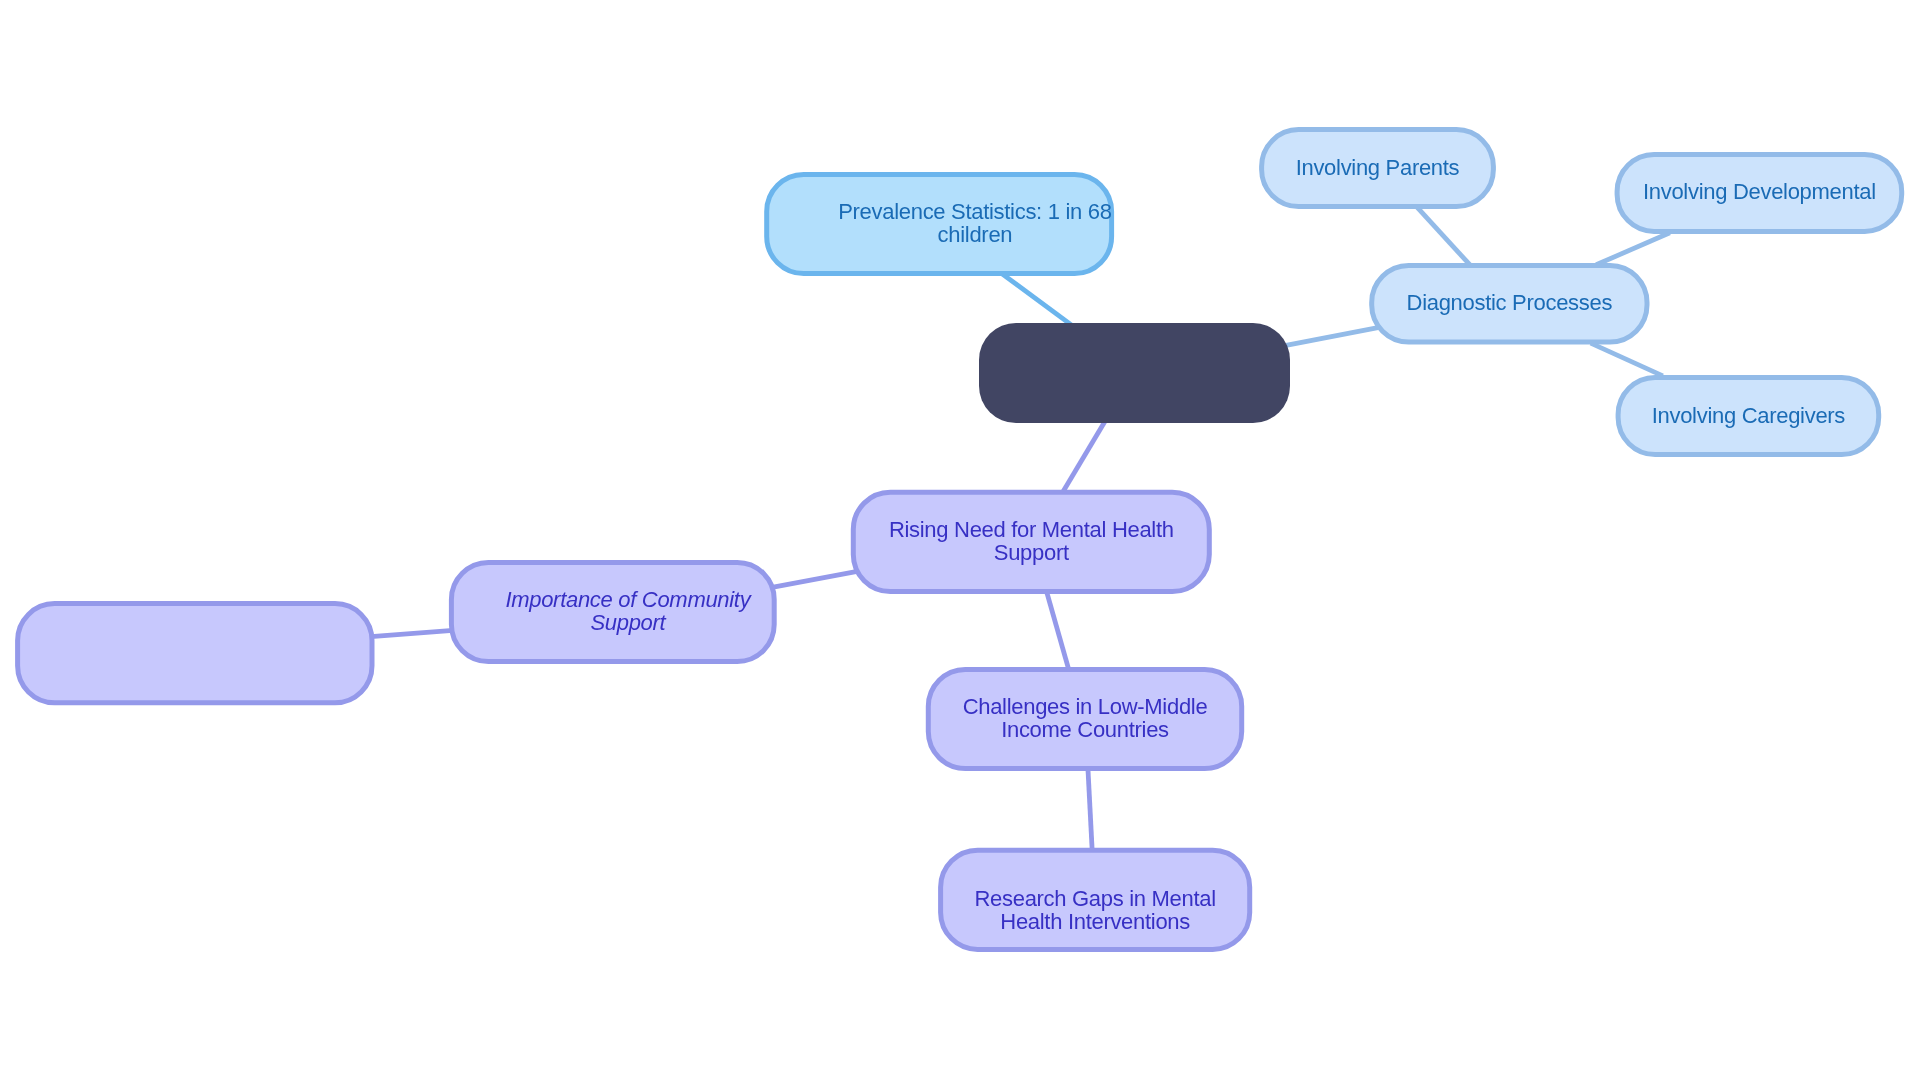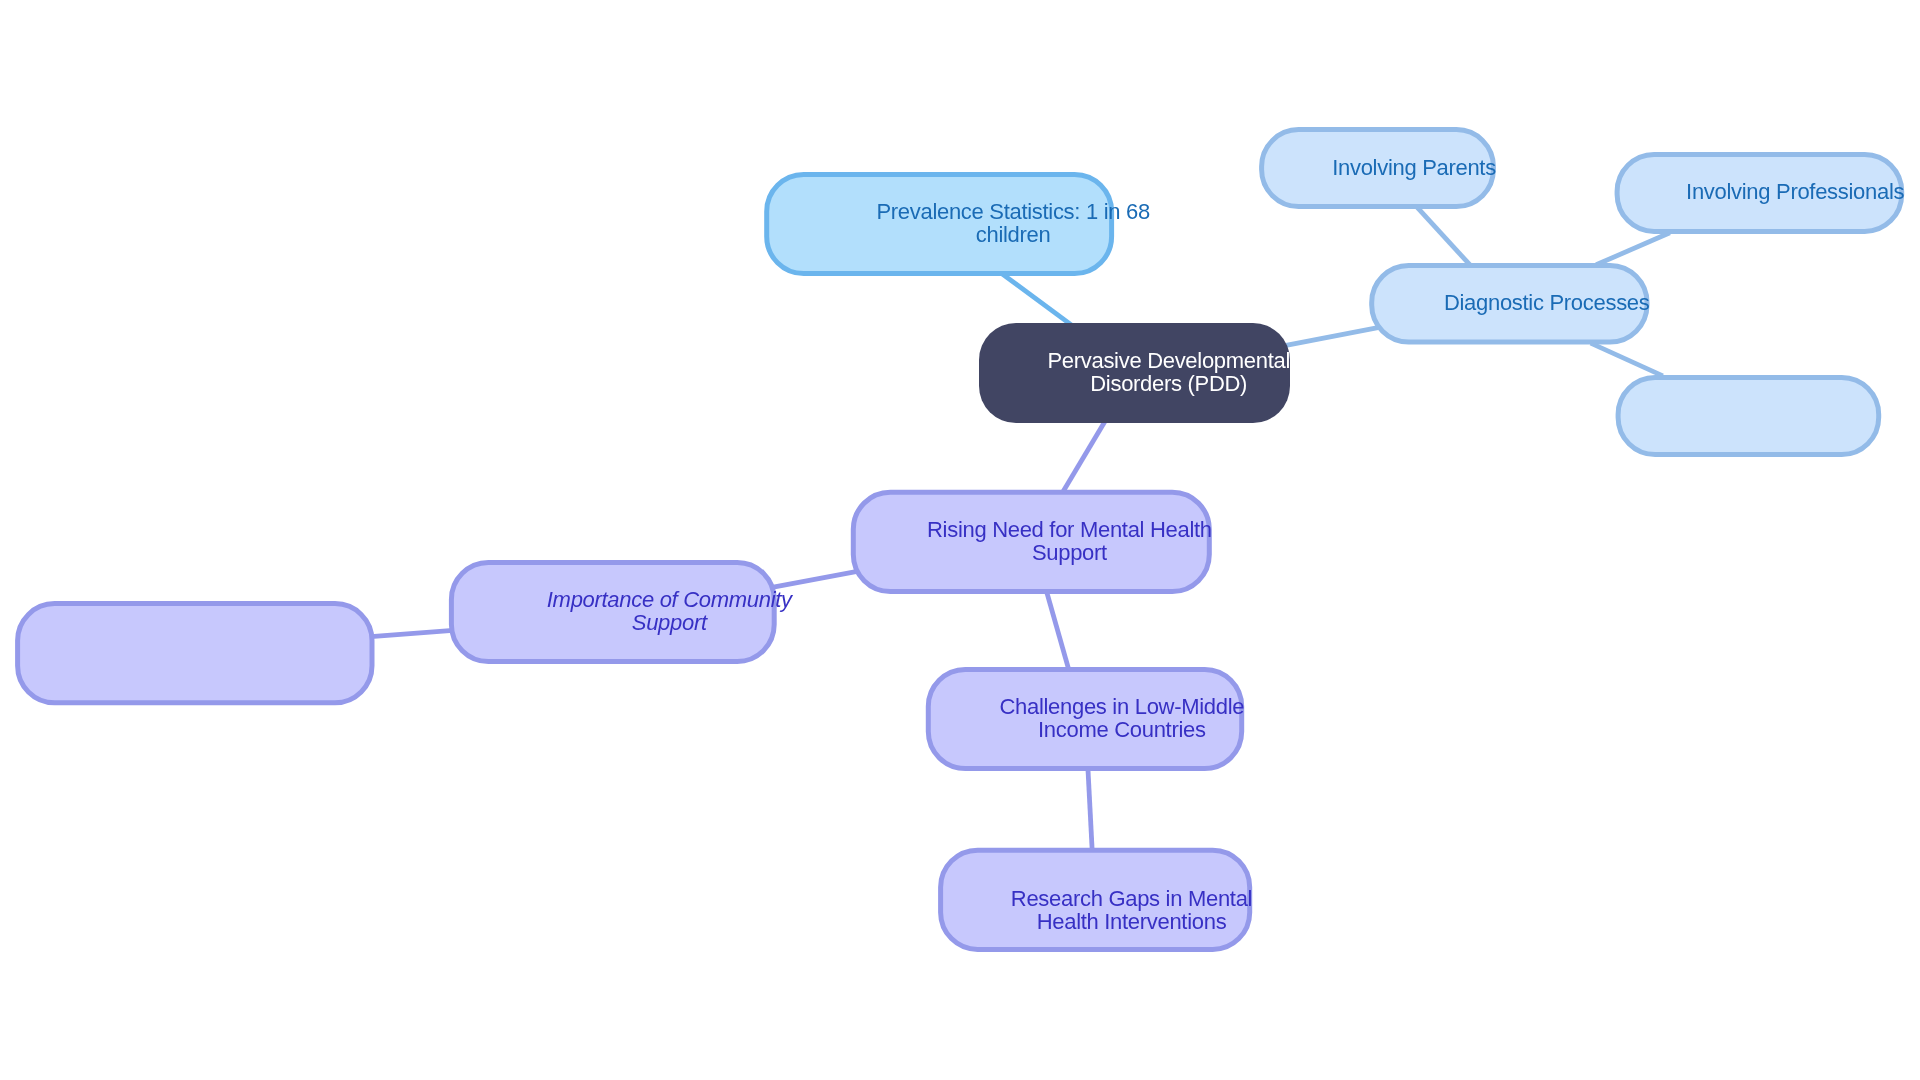--- a/index.html
+++ b/index.html
@@ -31,21 +31,21 @@
     position: absolute;
     left: 0;
     top: 0;
     width: 1920px;
     height: 1080px;
   }
   .node-label {
     position: absolute;
     display: flex;
     align-items: center;
-    justify-content: flex-end;
+    justify-content: center;
     pointer-events: none;
   }
   .label-text {
     display: block;
     text-align: center;
     font-size: 22px;
     line-height: 22.8px;
     letter-spacing: -0.3px;
     white-space: nowrap;
   }
@@ -78,45 +78,44 @@
       <rect class="node-shape" x="1618.10" y="377.50" width="260.60" height="77.00" rx="37" ry="37" fill="#cce3fc" stroke="#93bbe8" stroke-width="5.0"></rect>
       <rect class="node-shape" x="853.30" y="492.30" width="356.00" height="99.20" rx="37" ry="37" fill="#c7c8fd" stroke="#9499ea" stroke-width="5.0"></rect>
       <rect class="node-shape" x="451.40" y="562.40" width="322.80" height="99.20" rx="37" ry="37" fill="#c7c8fd" stroke="#9499ea" stroke-width="5.0"></rect>
       <rect class="node-shape" x="17.60" y="603.60" width="354.40" height="99.20" rx="37" ry="37" fill="#c7c8fd" stroke="#9499ea" stroke-width="5.0"></rect>
       <rect class="node-shape" x="928.30" y="669.40" width="313.40" height="99.20" rx="37" ry="37" fill="#c7c8fd" stroke="#9499ea" stroke-width="5.0"></rect>
       <rect class="node-shape" x="940.60" y="850.20" width="309.10" height="99.20" rx="37" ry="37" fill="#c7c8fd" stroke="#9499ea" stroke-width="5.0"></rect>
     </g>
   </svg>
 
   <div id="label-layer">
-    <div class="node-label" style="left:979.00px; top:323.00px; width:311.00px; height:100.00px; color:#ffffff;">
-        <span class="label-text">
-          <span class="line">Pervasive Developmental</span>
-          <span class="line">Disorders (PDD)</span>
-        </span>
-      </div>
     <div class="node-label" style="left:800px; top:171.90px; width:349.90px; height:104.20px; color:#1a6bb5;">
         <span class="label-text">
           <span class="line">Prevalence Statistics: 1 in 68</span>
           <span class="line">children</span>
         </span>
       </div>
     <div class="node-label" style="left:1369.20px; top:263.00px; width:280.30px; height:81.60px; color:#1a6bb5;">
         <span class="label-text">
           <span class="line">Diagnostic Processes</span>
         </span>
       </div>
     <div class="node-label" style="left:1259.10px; top:127.10px; width:236.80px; height:82.00px; color:#1a6bb5;">
         <span class="label-text">
           <span class="line">Involving Parents</span>
         </span>
       </div>
     <div class="node-label" style="left:1614.60px; top:151.90px; width:289.60px; height:82.00px; color:#1a6bb5;">
         <span class="label-text">
-          <span class="line">Involving Professionals</span>
+          <span class="line">Involving Developmental</span>
+        </span>
+      </div>
+    <div class="node-label" style="left:1615.60px; top:375.00px; width:265.60px; height:82.00px; color:#1a6bb5;">
+        <span class="label-text">
+          <span class="line">Involving Caregivers</span>
         </span>
       </div>
     <div class="node-label" style="left:850.80px; top:489.80px; width:361.00px; height:104.20px; color:#3730c4;">
         <span class="label-text">
           <span class="line">Rising Need for Mental Health</span>
           <span class="line">Support</span>
         </span>
       </div>
     <div class="node-label" style="left:464px; top:559.90px; width:327.80px; height:104.20px; color:#3730c4;font-style:italic;">
         <span class="label-text">

